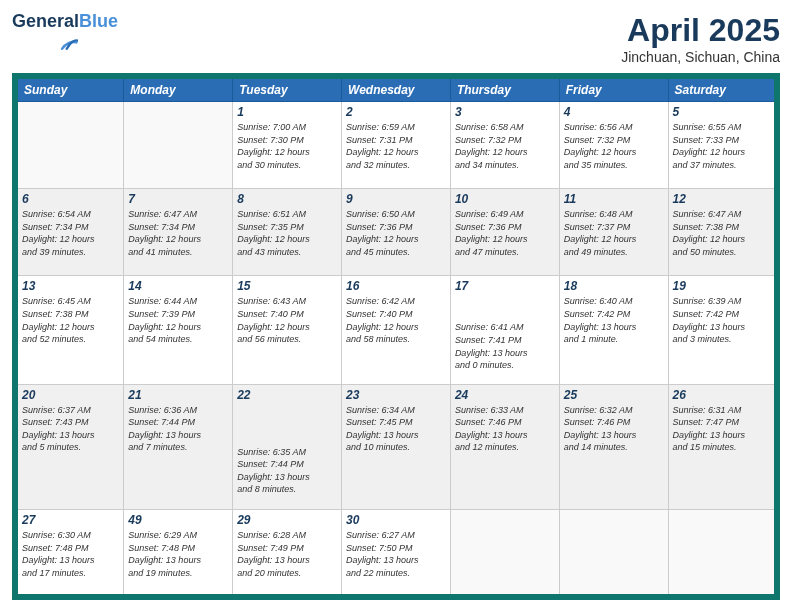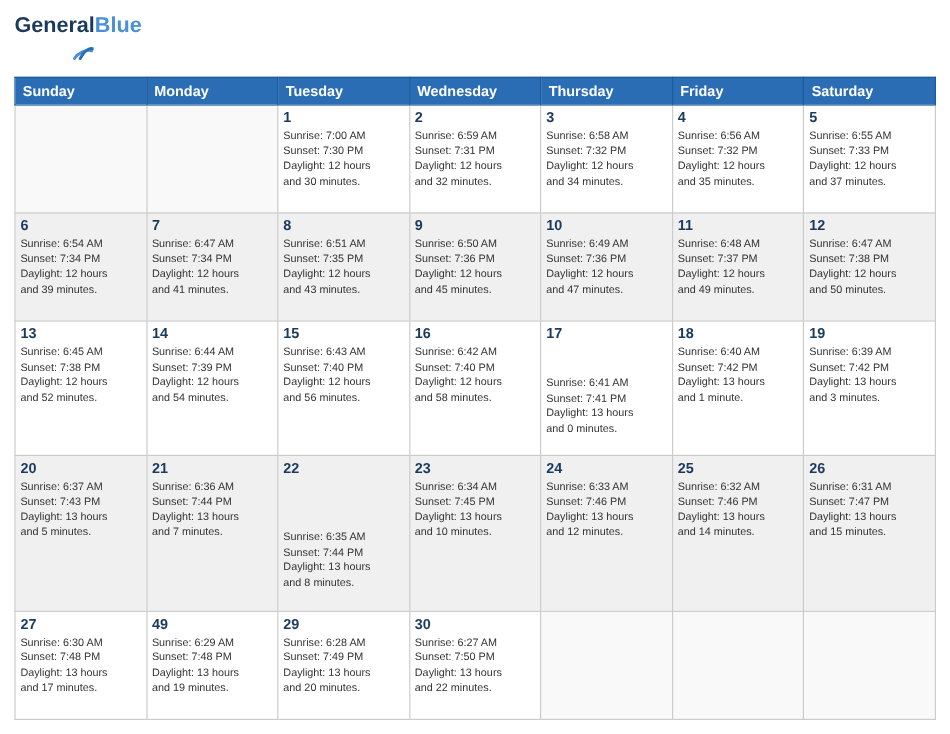--- a/index.html
+++ b/index.html
@@ -48,24 +48,25 @@
       font-size: 32px;
       font-weight: bold;
       color: #1a3a5c;
     }
     .subtitle {
       font-size: 14px;
       color: #333;
     }
     .calendar {
       flex: 1;
-      border: 1px solid #0f766e;
+      border: 6px solid #0f766e;
       border-collapse: collapse;
       width: 100%;
       table-layout: fixed;
+      font-style: italic;
     }
     .calendar th {
       background: #2a6db5;
       color: #fff;
       text-align: left;
       padding: 4px 6px;
       font-size: 12px;
       font-weight: bold;
       border: 1px solid #1a5a9a;
     }
@@ -108,20 +109,22 @@
             General<span>Blue</span>
           </div>
           <svg class="logo-icon" viewBox="0 0 30 24" fill="none">
             <path d="M10 18 C14 12 22 8 28 10" stroke="#4a90d9" stroke-width="3" fill="none" stroke-linecap="round"></path>
             <path d="M16 18 C20 10 26 6 30 8" stroke="#2a6db5" stroke-width="3" fill="none" stroke-linecap="round"></path>
           </svg>
         </div>
       </div>
     </div>
     <div class="title-block">
+      <div class="month-title">April 2025</div>
+      <div class="subtitle">Jinchuan, Sichuan, China</div>
     </div>
   </div>
 
   <table class="calendar">
     <thead>
       <tr>
       <th>Sunday</th>
           <th>Monday</th>
           <th>Tuesday</th>
           <th>Wednesday</th>

